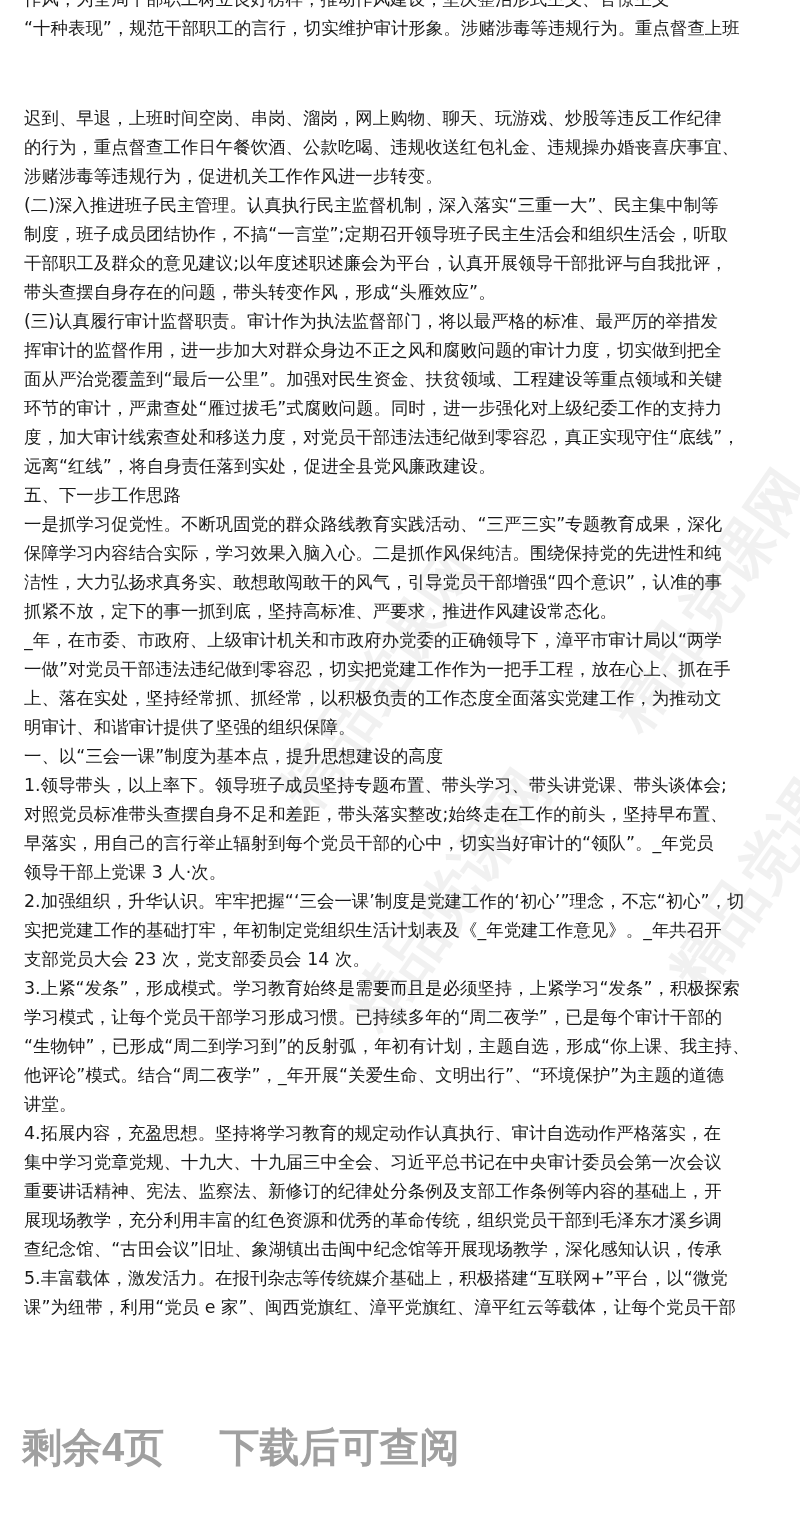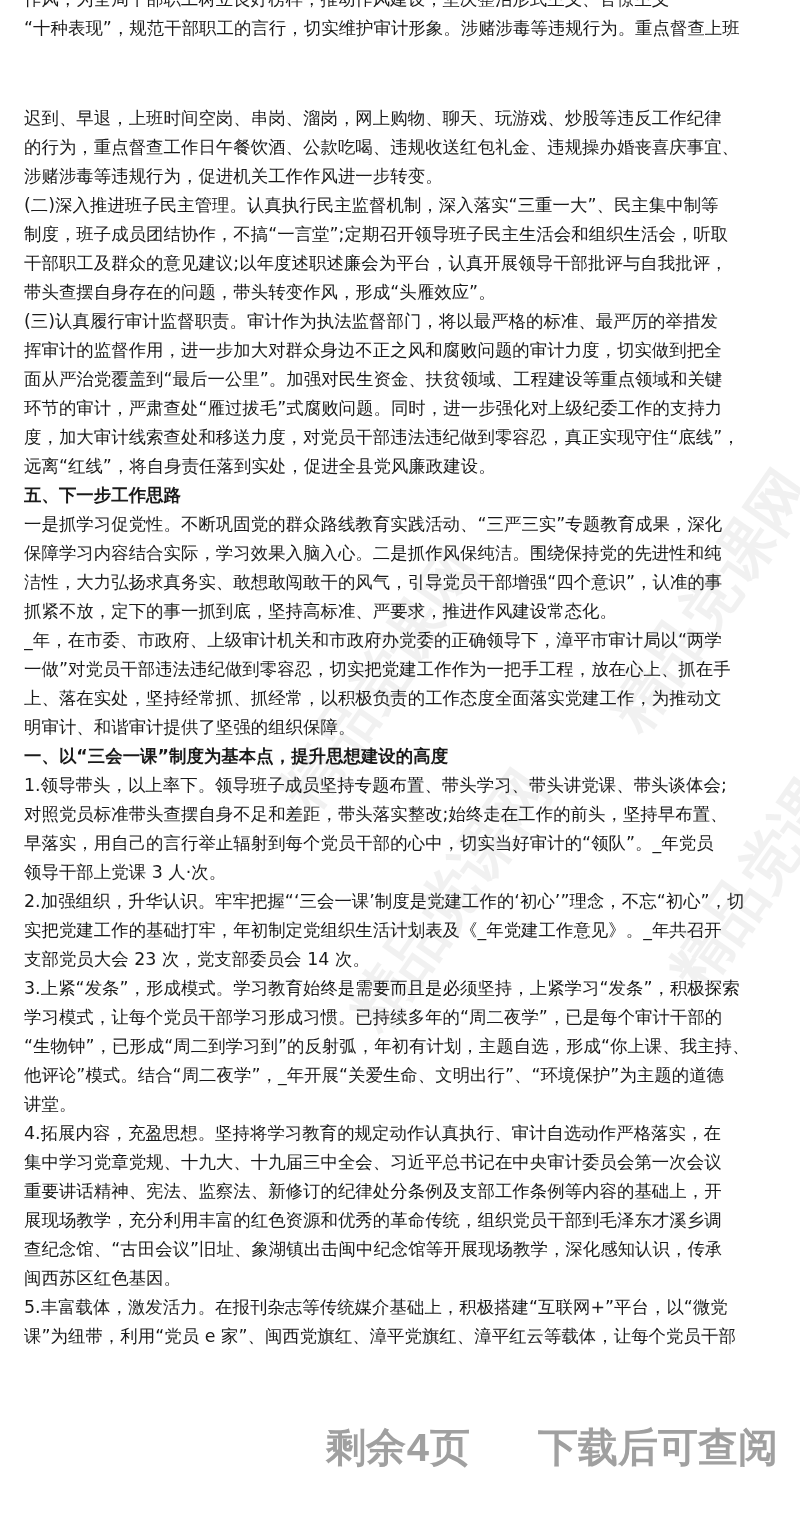--- a/index.html
+++ b/index.html
@@ -1,26 +1,26 @@
 <!DOCTYPE html>
 <html><head>
 <meta charset="utf-8">
 <style>
   html, body { margin: 0; padding: 0; background: #ffffff; }
   body { width: 800px; height: 1525px; position: relative; overflow: hidden;
          font-family: "DejaVu Sans", "Liberation Sans", sans-serif; color: #1a1a1a; }
   .page { position: absolute; left: 24px; width: 754px; }
   .line { font-size: 17.4px; line-height: 29px; height: 29px; white-space: nowrap; overflow: hidden; letter-spacing: 0.05px; }
-  .bold { font-weight: bold; }
+  .bold { font-weight: normal; }
   #top-block { top: -15px; }
   #main-block { top: 104px; }
   .watermark { position: absolute; color: rgba(180,180,180,0.18); font-size: 60px; font-weight: bold;
                transform: rotate(-55deg); white-space: nowrap; pointer-events: none; }
-  #footer { position: absolute; top: 1420px; left: 0; width: 800px; text-align: right;
-            font-size: 40px; font-weight: bold; color: #a0a0a0; font-family: Liberation Mono, monospace; }
+  #footer { position: absolute; top: 1420px; left: 0; width: 800px; text-align: left;
+            font-size: 40px; font-weight: bold; color: #a0a0a0; font-family: Liberation Sans, sans-serif; }
   #footer span { margin: 0 22px; }
 </style>
 </head>
 <body>
 
 <div class="watermark" style="left:230px; top:640px;">精品党课网</div>
 <div class="watermark" style="left:560px; top:560px;">精品党课网</div>
 <div class="watermark" style="left:300px; top:860px;">精品党课网</div>
 <div class="watermark" style="left:620px; top:820px;">精品党课网</div>
 
@@ -63,21 +63,20 @@
     <div class="line">3.上紧“发条”，形成模式。学习教育始终是需要而且是必须坚持，上紧学习“发条”，积极探索</div>
     <div class="line">学习模式，让每个党员干部学习形成习惯。已持续多年的“周二夜学”，已是每个审计干部的</div>
     <div class="line">“生物钟”，已形成“周二到学习到”的反射弧，年初有计划，主题自选，形成“你上课、我主持、</div>
     <div class="line">他评论”模式。结合“周二夜学”，_年开展“关爱生命、文明出行”、“环境保护”为主题的道德</div>
     <div class="line">讲堂。</div>
     <div class="line">4.拓展内容，充盈思想。坚持将学习教育的规定动作认真执行、审计自选动作严格落实，在</div>
     <div class="line">集中学习党章党规、十九大、十九届三中全会、习近平总书记在中央审计委员会第一次会议</div>
     <div class="line">重要讲话精神、宪法、监察法、新修订的纪律处分条例及支部工作条例等内容的基础上，开</div>
     <div class="line">展现场教学，充分利用丰富的红色资源和优秀的革命传统，组织党员干部到毛泽东才溪乡调</div>
     <div class="line">查纪念馆、“古田会议”旧址、象湖镇出击闽中纪念馆等开展现场教学，深化感知认识，传承</div>
-    <div class="line">闽西苏区红色基因。</div>
     <div class="line">5.丰富载体，激发活力。在报刊杂志等传统媒介基础上，积极搭建“互联网+”平台，以“微党</div>
     <div class="line">课”为纽带，利用“党员 e 家”、闽西党旗红、漳平党旗红、漳平红云等载体，让每个党员干部</div>
   </div>
 
 <div id="footer">
   <span>剩余4页</span>
   <span>下载后可查阅</span>
 </div>
 
 </body></html>

